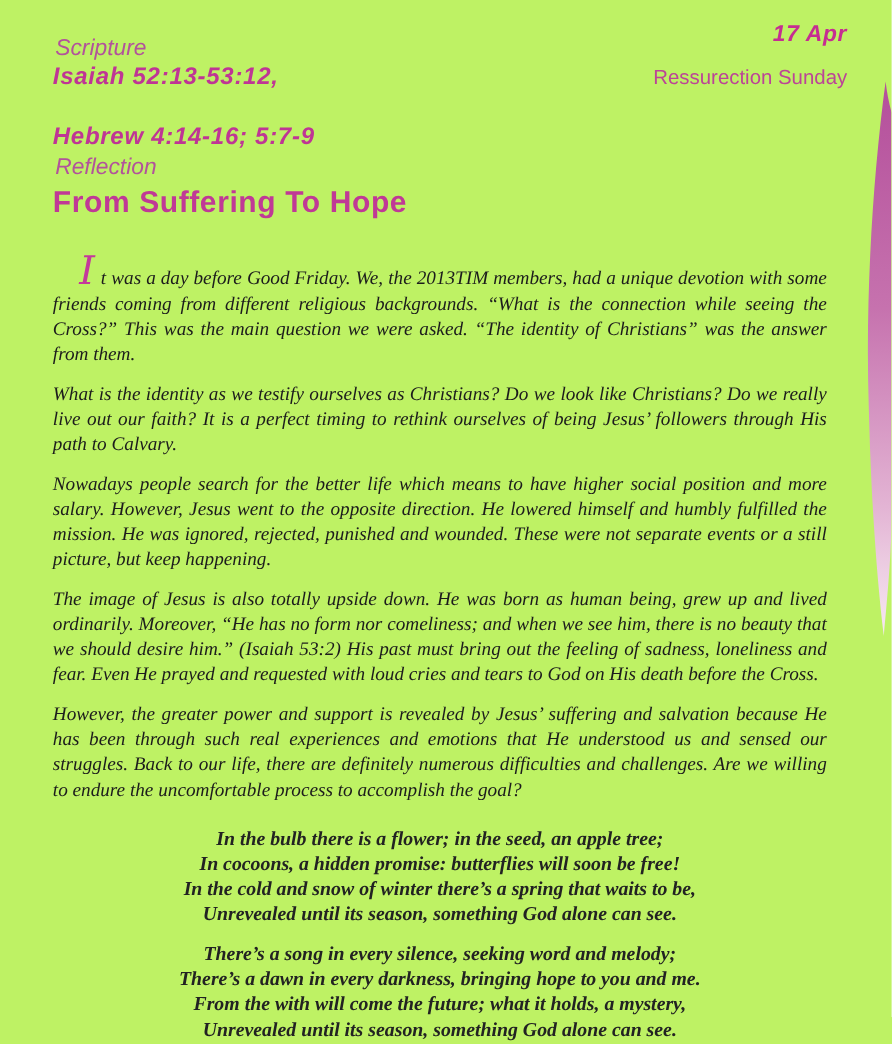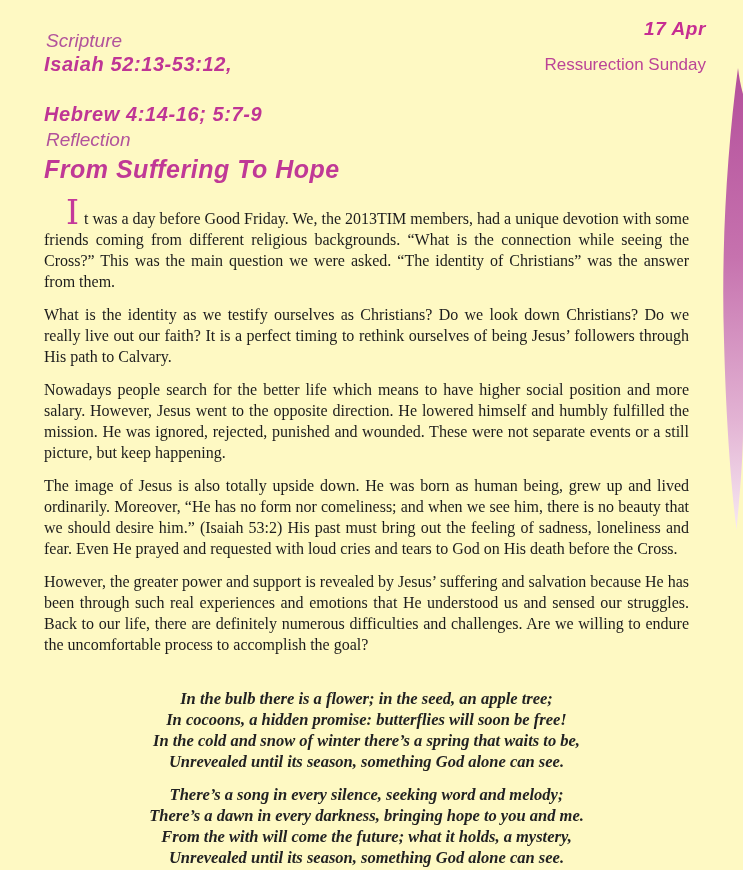--- a/index.html
+++ b/index.html
@@ -1,21 +1,21 @@
 <!DOCTYPE html>
 <html><head>
 <meta charset="utf-8">
 <style>
   html, body { margin: 0; padding: 0; }
   body { background: #ffffff; }
   .page {
     position: relative;
     width: 743px;
     height: 870px;
-    background: #fef9c3;
+    background: #bef264;
     overflow: hidden;
     font-family: "Liberation Serif", serif;
   }
   .swoosh {
     position: absolute;
     top: 0; left: 0;
     pointer-events: none;
   }
   
   .scripture-label {
@@ -54,34 +54,34 @@
   .reflection-label {
     position: absolute; left: 46px; top: 129px;
     font-family: "Liberation Sans", sans-serif;
     font-style: italic;
     font-size: 19px;
     color: #b2539b;
   }
   .page-title {
     position: absolute; left: 44px; top: 155px;
     font-family: "Liberation Sans", sans-serif;
-    font-style: italic;
     font-weight: bold;
     font-size: 25px;
     letter-spacing: 0.5px;
     color: #c03996;
   }
   
   .article {
-    position: absolute; left: 44px; top: 208px;
+    position: absolute; left: 44px; top: 222px;
     width: 645px;
     font-size: 16px;
     line-height: 21px;
     color: #1c1c1c;
     text-align: justify;
+    font-style: italic;
   }
   .article p { margin: 0 0 12px 0; }
   .article p.first { text-indent: 22px; }
   .dropcap {
     font-family: "DejaVu Serif", serif;
     font-size: 33px;
     line-height: 0;
     color: #c4399b;
     padding-right: 5px;
   }
@@ -120,21 +120,21 @@
   <div class="scripture-ref1">Isaiah 52:13-53:12,</div>
   <div class="scripture-ref2">Hebrew 4:14-16; 5:7-9</div>
   <div class="date">17 Apr</div>
   <div class="occasion">Ressurection Sunday</div>
 
   <div class="reflection-label">Reflection</div>
   <div class="page-title">From Suffering To Hope</div>
 
   <div class="article">
     <p class="first"><span class="dropcap">I</span><span>t was a day before Good Friday. We, the 2013TIM members, had a unique devotion with some friends coming from different religious backgrounds. “What is the connection while seeing the Cross?” This was the main question we were asked. “The identity of Christians” was the answer from them.</span></p>
-    <p>What is the identity as we testify ourselves as Christians? Do we look down Christians? Do we really live out our faith? It is a perfect timing to rethink ourselves of being Jesus’ followers through His path to Calvary.</p>
+    <p>What is the identity as we testify ourselves as Christians? Do we look like Christians? Do we really live out our faith? It is a perfect timing to rethink ourselves of being Jesus’ followers through His path to Calvary.</p>
     <p>Nowadays people search for the better life which means to have higher social position and more salary. However, Jesus went to the opposite direction. He lowered himself and humbly fulfilled the mission. He was ignored, rejected, punished and wounded. These were not separate events or a still picture, but keep happening.</p>
     <p>The image of Jesus is also totally upside down. He was born as human being, grew up and lived ordinarily. Moreover, “He has no form nor comeliness; and when we see him, there is no beauty that we should desire him.” (Isaiah 53:2) His past must bring out the feeling of sadness, loneliness and fear. Even He prayed and requested with loud cries and tears to God on His death before the Cross.</p>
     <p>However, the greater power and support is revealed by Jesus’ suffering and salvation because He has been through such real experiences and emotions that He understood us and sensed our struggles. Back to our life, there are definitely numerous difficulties and challenges. Are we willing to endure the uncomfortable process to accomplish the goal?</p>
   </div>
 
   <div class="poem">
     <div class="stanza">
       <div>In the bulb there is a flower; in the seed, an apple tree;</div>
       <div>In cocoons, a hidden promise: butterflies will soon be free!</div>
       <div>In the cold and snow of winter there’s a spring that waits to be,</div>

